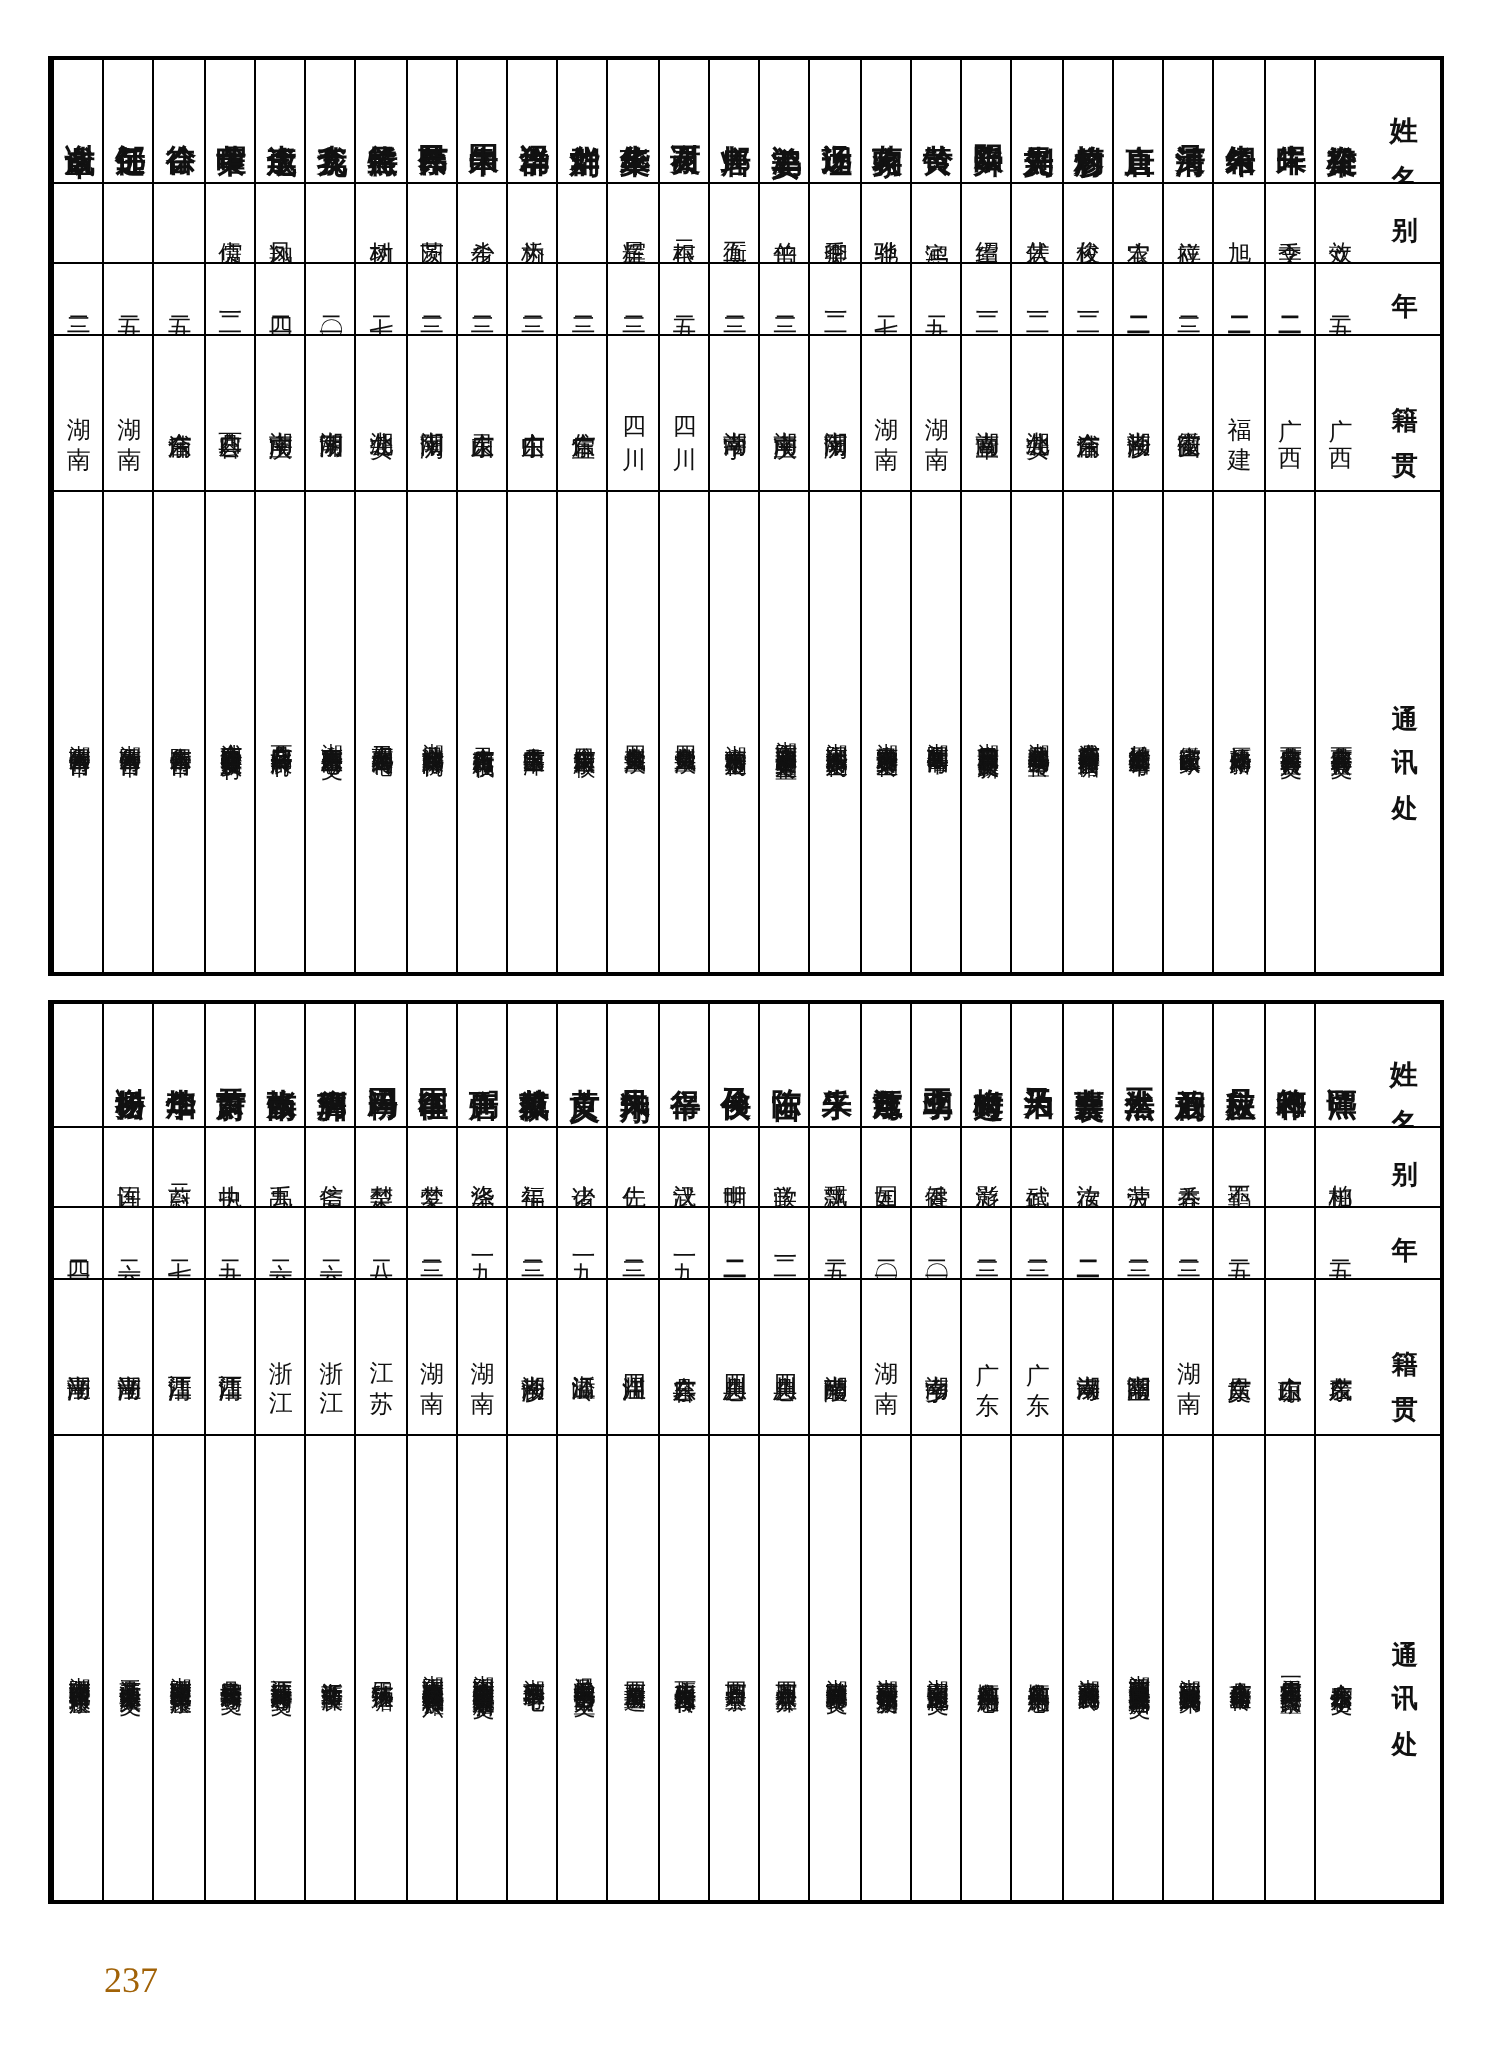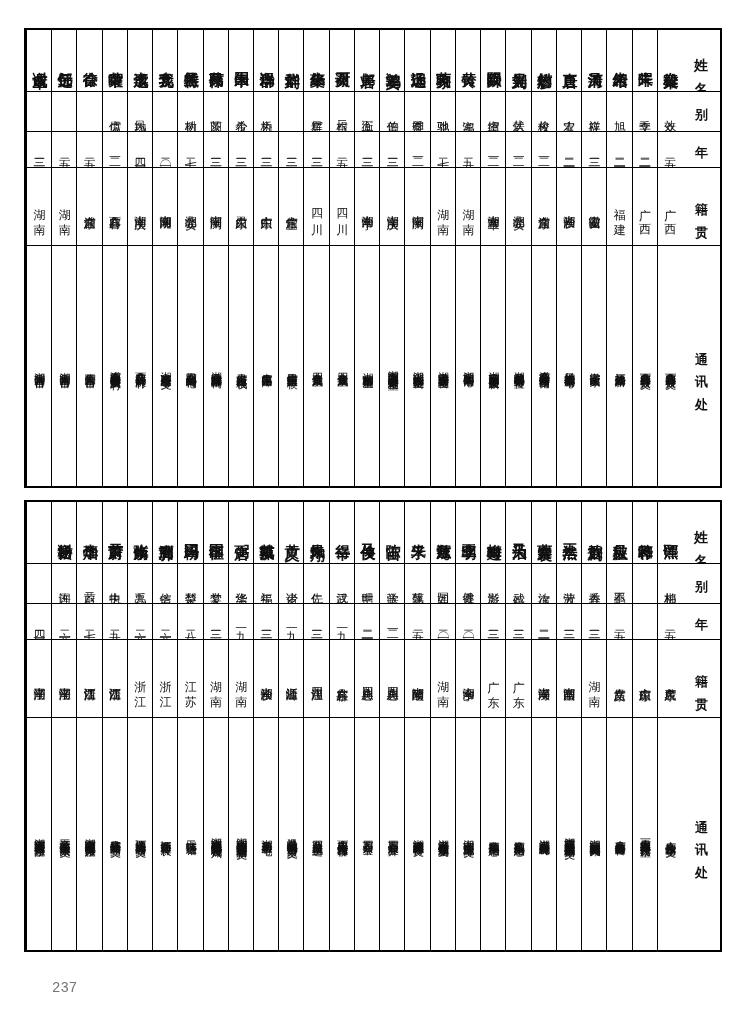--- a/index.html
+++ b/index.html
@@ -65,23 +65,23 @@
   .header-col .cell{ font-weight:bold; letter-spacing:4px; }
   .header-col .r-name{ font-size:14px; }
   .header-col .r-alias{ font-size:13px; }
   .header-col .r-age{ font-size:13px; }
   .header-col .r-native{ font-size:13px; }
   .header-col .r-addr{ font-size:13px; }
 
   .pagenum{
     position:absolute;
     left:52px; top:980px;
-    font-size:14px;
-    font-family:Liberation Mono, monospace;
-    color:#737373;
+    font-size:18px;
+    font-family:Liberation Serif, serif;
+    color:#a16207;
   }
 </style>
 </head>
 <body>
 
 <div class="page">
 
   <div class="tblock" id="block-top">
       <div class="col header-col">
         <div class="cell r-name">姓 名</div>

